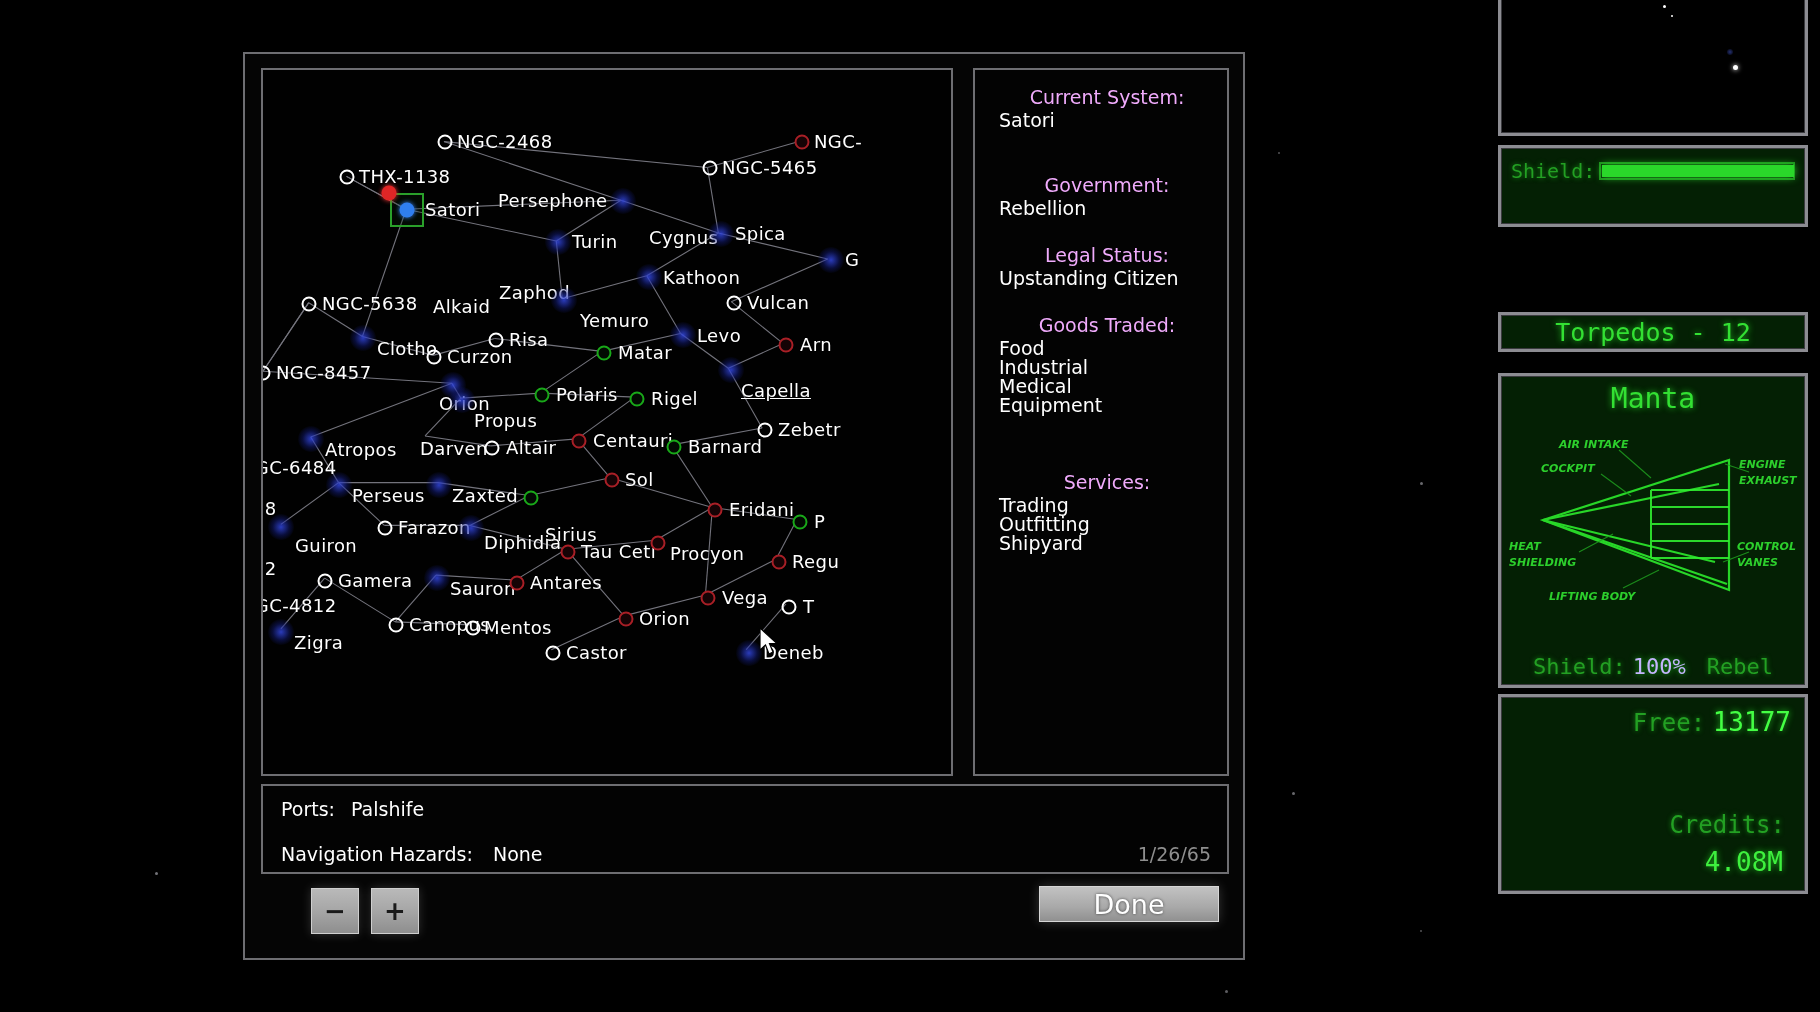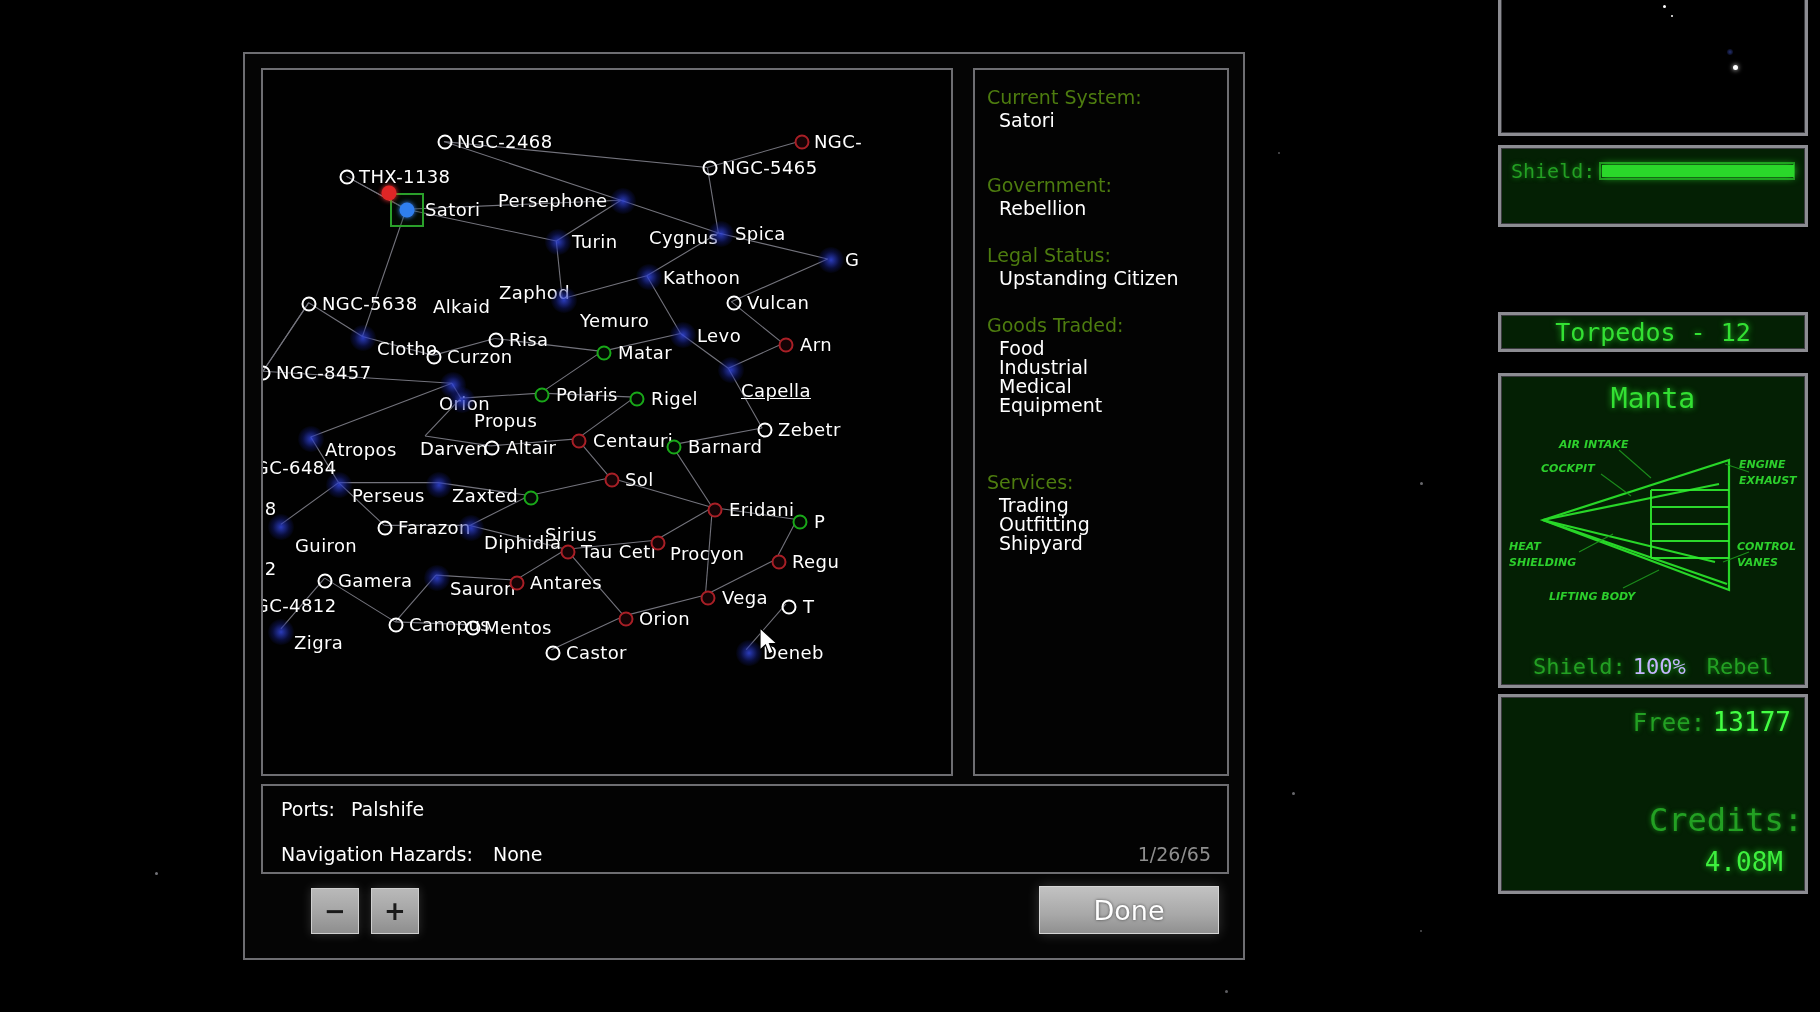--- a/index.html
+++ b/index.html
@@ -78,21 +78,21 @@
     width: 256px; height: 708px;
     border: 2px solid #6e6e72;
     box-sizing: border-box;
     background: #030303;
     padding: 18px 0 0 12px;
     color: #e8e8e8;
     font-size: 19px;
     line-height: 1.0;
   }
   .info-block { margin-bottom: 0; }
-  .info-head { color: #4d7c0f; padding-bottom: 4px; }
+  .info-head { color: #f0abfc; padding-bottom: 4px; text-align: center; }
   .info-val { color: #ffffff; padding-left: 12px; }
   .gap-lg { height: 46px; }
   .gap-md { height: 28px; }
   .gap-xl { height: 58px; }
 
   
   #status-strip {
     position: absolute;
     left: 0; top: 716px;
     width: 968px; height: 90px;
@@ -116,21 +116,21 @@
     box-sizing: border-box;
     color: #1a1a1a;
     font-size: 26px; font-weight: bold;
     display: flex; align-items: center; justify-content: center;
     box-shadow: 0 0 10px rgba(255,255,255,0.18);
   }
   #btn-minus { left: 50px; }
   #btn-plus  { left: 110px; }
   #btn-done {
     position: absolute; right: 10px; top: -2px;
-    width: 180px; height: 48px;
+    width: 180px; height: 36px;
     background: linear-gradient(180deg,#c2c2c2 0%, #a8a8a8 60%, #909090 100%);
     border: 1px solid #d6d6d6;
     box-sizing: border-box;
     color: #ffffff;
     font-size: 27px;
     display: flex; align-items: center; justify-content: center;
     text-shadow: 0 0 3px rgba(0,0,0,0.6);
     box-shadow: 0 0 12px rgba(255,255,255,0.2);
   }
 
@@ -171,21 +171,21 @@
   #panel-ship { top: 373px; height: 315px; }
   #ship-name { text-align: center; font-size: 28px; margin-top: 6px; }
   #ship-svg { position: absolute; left: 0; top: 36px; width: 304px; height: 215px; }
   #ship-status { position: absolute; left: 0; right: 0; bottom: 6px; text-align: center; font-size: 22px; }
   #ship-status .big { font-size: 22px; color: #c4b5fd; }
 
   
   #panel-credits { top: 694px; height: 200px; }
   #free-line { position: absolute; right: 14px; top: 10px; font-size: 24px; }
   #free-line .big { color: #44ff44; font-size: 26px; }
-  #credits-label { position: absolute; right: 2px; bottom: 52px; font-size: 32px; }
+  #credits-label { position: absolute; right: 20px; bottom: 52px; font-size: 24px; }
   #credits-value { position: absolute; right: 22px; bottom: 14px; font-size: 26px; color: #3ef03e; }
 
   
   #cursor { position: absolute; left: 497px; top: 558px; width: 22px; height: 30px; pointer-events: none; }
 </style>
 </head>
 <body>
 
 <div id="root">
 

